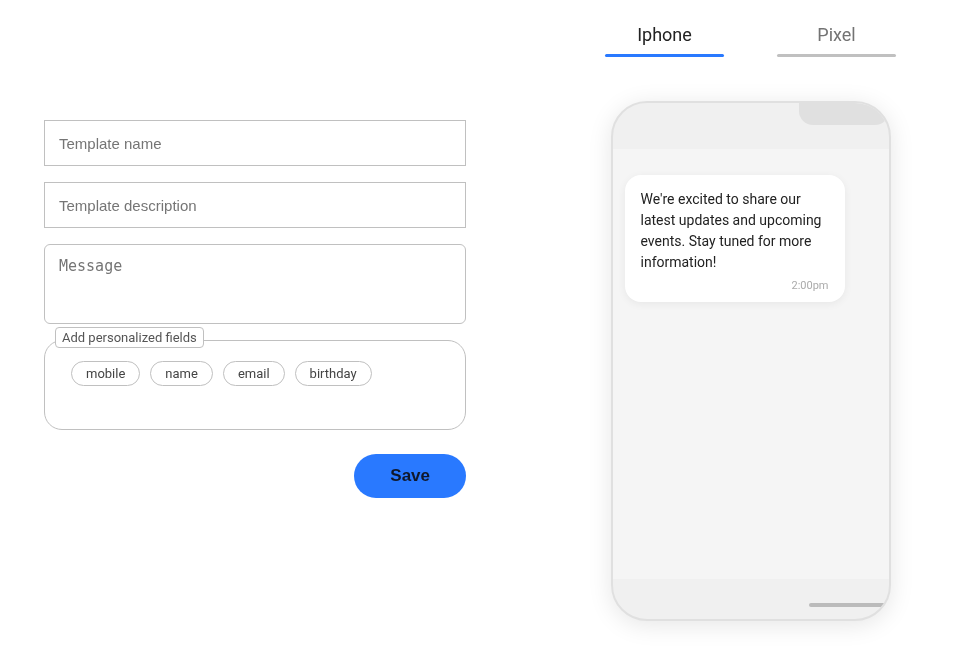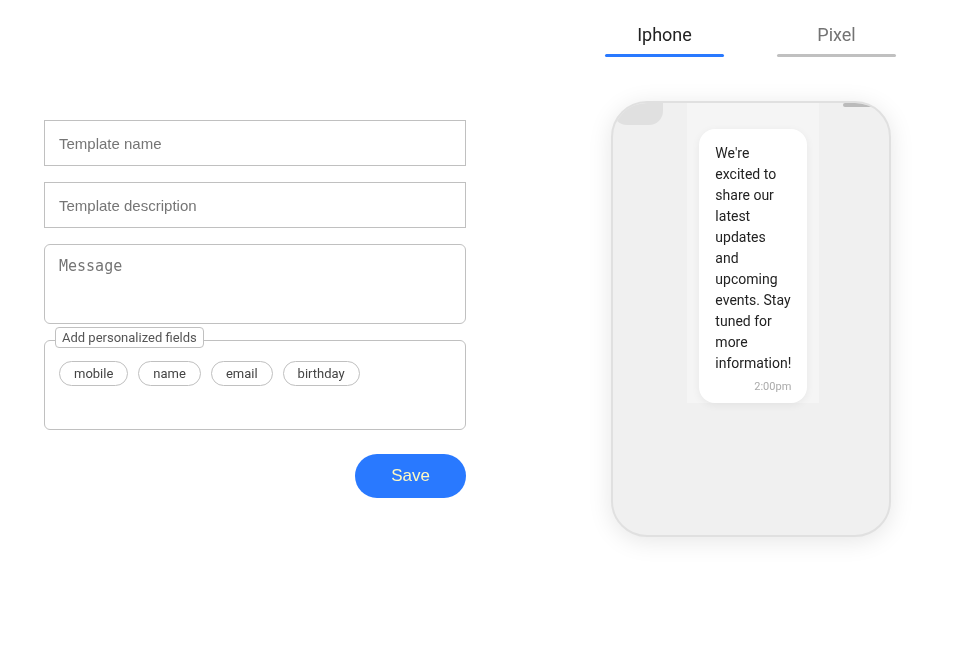--- a/index.html
+++ b/index.html
@@ -46,23 +46,23 @@
       padding: 12px 14px;
       font-size: 15px;
       color: #999999;
       outline: none;
       background: #ffffff;
       resize: none;
     }
 
     .personalized-fields-container {
       border: 1px solid #c0c0c0;
-      border-radius: 6px;
-      position: relative;
-      padding: 12px 14px;
+      border-radius: 18px;
+      position: relative;
+      padding: 12px 26px;
       min-height: 90px;
     }
 
     .personalized-fields-label {
       position: absolute;
       top: -14px;
       left: 10px;
       background: #ffffff;
       padding: 2px 6px;
       font-size: 13px;
@@ -90,27 +90,27 @@
     }
 
     .save-btn-row {
       display: flex;
       justify-content: flex-end;
       margin-top: 8px;
     }
 
     .save-btn {
       background: #2979ff;
-      color: #fef9c3;
+      color: #0f172a;
       border: none;
       border-radius: 24px;
       padding: 12px 36px;
       font-size: 17px;
       cursor: pointer;
-      font-weight: 400;
+      font-weight: 700;
     }
 
     .right-panel {
       flex: 1;
       display: flex;
       flex-direction: column;
       align-items: center;
       padding-top: 10px;
     }
 
@@ -153,30 +153,30 @@
     }
 
     .phone-wrapper {
       position: relative;
       width: 280px;
       height: 520px;
     }
 
     .phone-frame {
       width: 280px;
-      height: 436px;
+      height: 520px;
       background: #f0f0f0;
       border-radius: 36px;
       border: 2px solid #e0e0e0;
       box-shadow: 0 4px 24px rgba(0,0,0,0.10);
       position: relative;
       overflow: hidden;
       display: flex;
-      flex-direction: row;
-      align-items: flex-start;
+      flex-direction: column;
+      align-items: flex-end;
     }
 
     .phone-notch {
       width: 90px;
       height: 22px;
       background: #e0e0e0;
       border-radius: 0 0 14px 14px;
       margin-top: 0;
       z-index: 2;
     }

